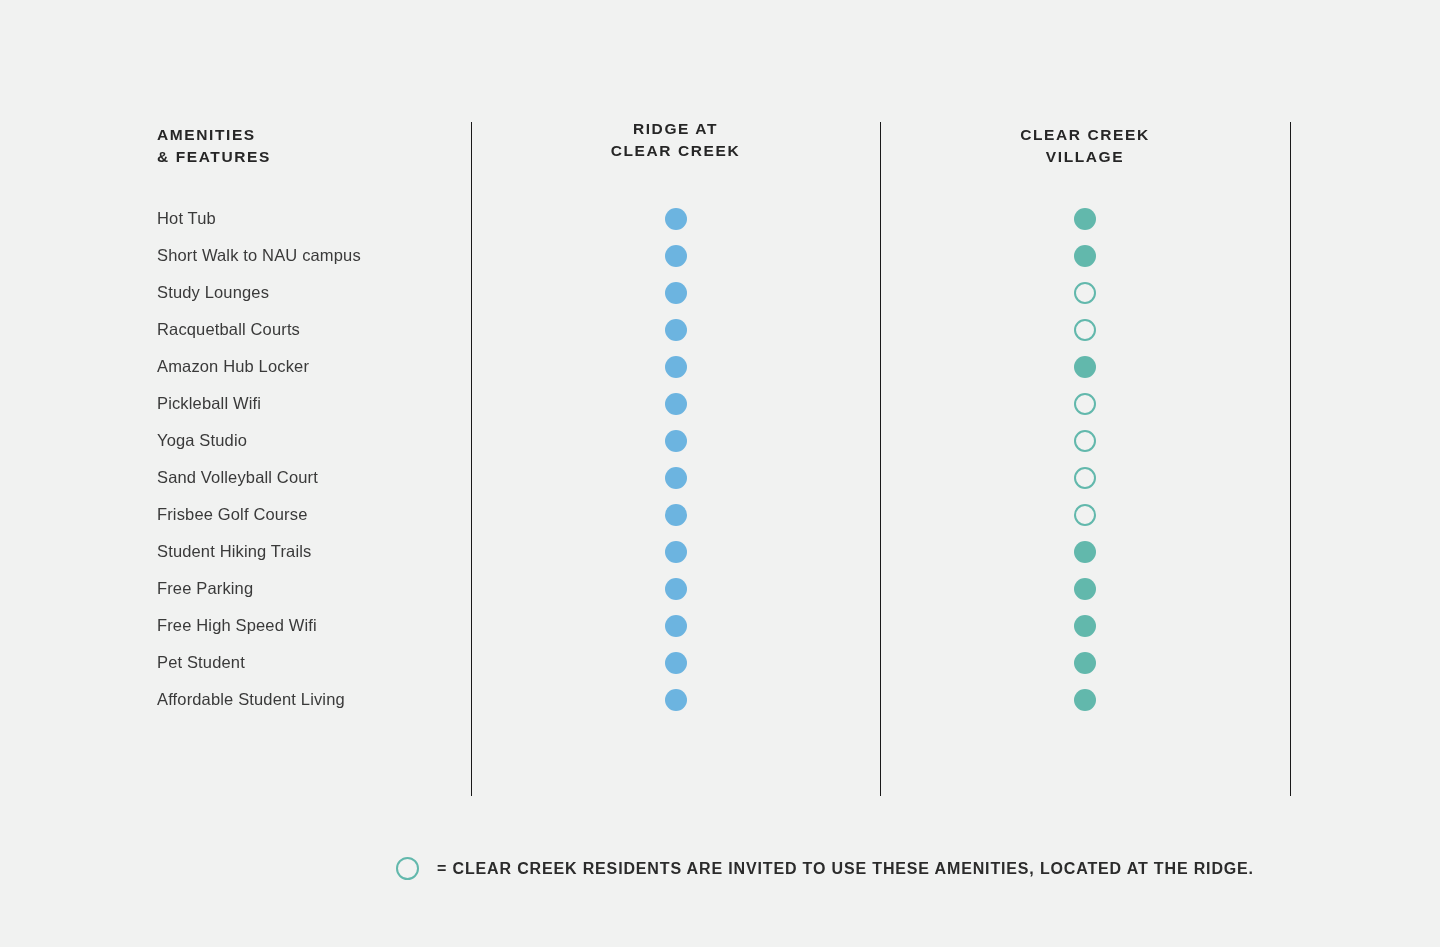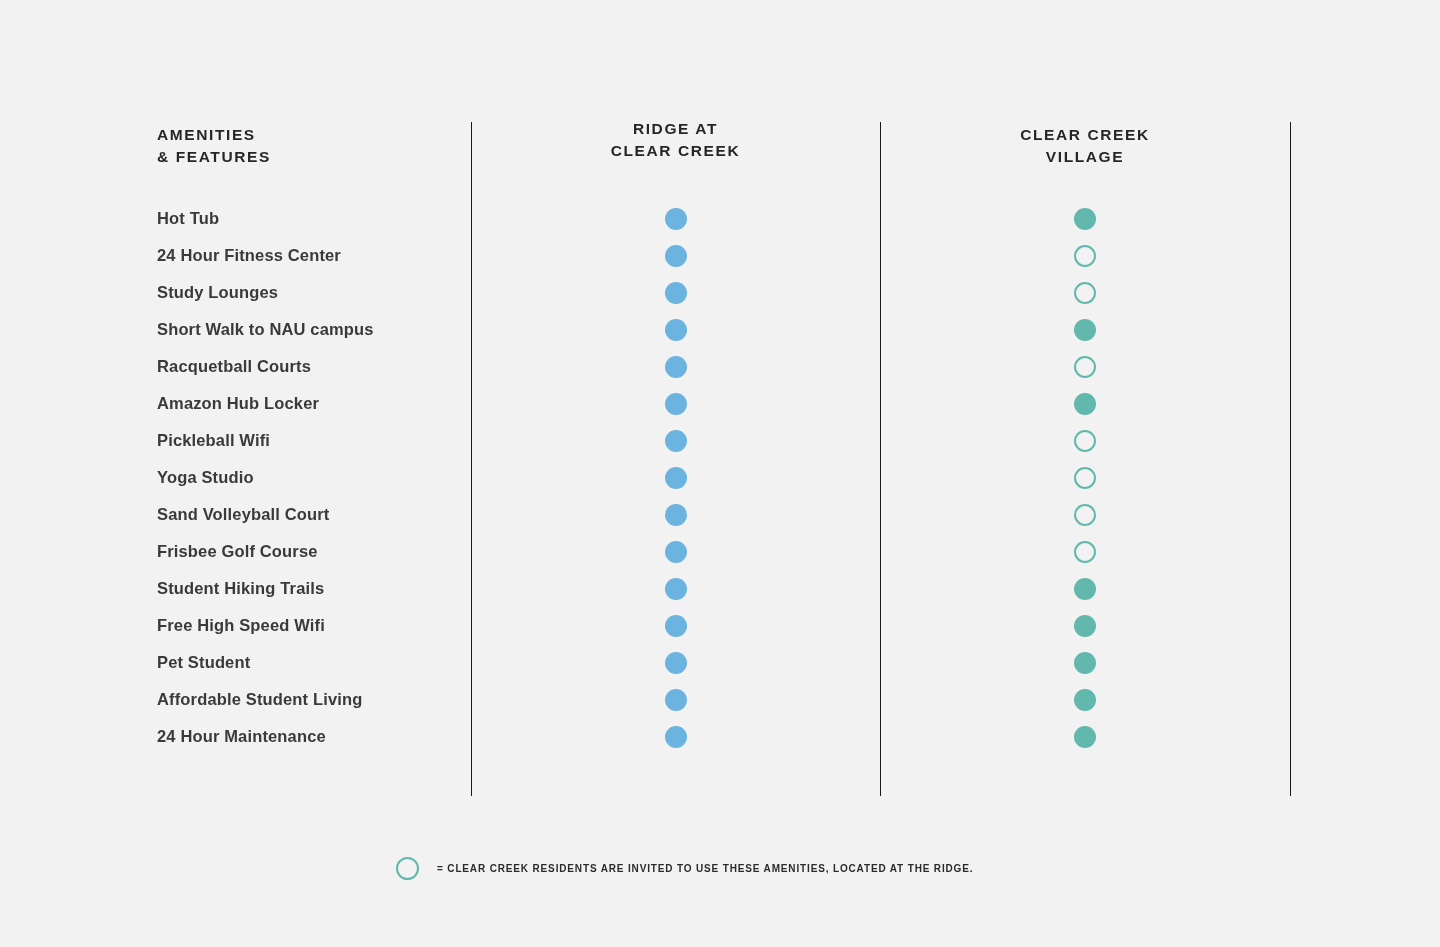--- a/index.html
+++ b/index.html
@@ -77,21 +77,21 @@
     position: relative;
     height: 37px;
   }
   .row-label {
     position: absolute;
     left: 157px;
     top: 0;
     height: 37px;
     line-height: 37px;
     font-size: 16.5px;
-    font-weight: bold;
+    font-weight: normal;
     letter-spacing: 0.15px;
     color: #3A3A3A;
     white-space: nowrap;
   }
   .cell {
     position: absolute;
     top: 0;
     height: 37px;
     display: flex;
     align-items: center;
@@ -124,21 +124,21 @@
   .legend-dot {
     width: 23px;
     height: 23px;
     border-radius: 50%;
     border: 2px solid #62B8AC;
     box-sizing: border-box;
     flex: 0 0 auto;
   }
   .legend-text {
     margin-left: 18px;
-    font-size: 10px;
+    font-size: 16px;
     font-weight: bold;
     letter-spacing: 0.85px;
     color: #2B2B2B;
     text-transform: uppercase;
     white-space: nowrap;
   }
 </style>
 </head>
 <body>
 
@@ -161,47 +161,38 @@
       <div class="row">
         <div class="row-label">Hot Tub</div>
         <div class="cell ridge">
           <span class="dot filled-blue"></span>
         </div>
         <div class="cell village">
           <span class="dot filled-green"></span>
         </div>
       </div>
       <div class="row">
-        <div class="row-label">24 Hour Fitness Center</div>
-        <div class="cell ridge">
-          <span class="dot filled-blue"></span>
-        </div>
-        <div class="cell village">
-          <span class="dot hollow-green"></span>
+        <div class="row-label">Short Walk to NAU campus</div>
+        <div class="cell ridge">
+          <span class="dot filled-blue"></span>
+        </div>
+        <div class="cell village">
+          <span class="dot filled-green"></span>
         </div>
       </div>
       <div class="row">
         <div class="row-label">Study Lounges</div>
         <div class="cell ridge">
           <span class="dot filled-blue"></span>
         </div>
         <div class="cell village">
           <span class="dot hollow-green"></span>
         </div>
       </div>
       <div class="row">
-        <div class="row-label">Short Walk to NAU campus</div>
-        <div class="cell ridge">
-          <span class="dot filled-blue"></span>
-        </div>
-        <div class="cell village">
-          <span class="dot filled-green"></span>
-        </div>
-      </div>
-      <div class="row">
         <div class="row-label">Racquetball Courts</div>
         <div class="cell ridge">
           <span class="dot filled-blue"></span>
         </div>
         <div class="cell village">
           <span class="dot hollow-green"></span>
         </div>
       </div>
       <div class="row">
         <div class="row-label">Amazon Hub Locker</div>
@@ -251,48 +242,48 @@
       <div class="row">
         <div class="row-label">Student Hiking Trails</div>
         <div class="cell ridge">
           <span class="dot filled-blue"></span>
         </div>
         <div class="cell village">
           <span class="dot filled-green"></span>
         </div>
       </div>
       <div class="row">
+        <div class="row-label">Free Parking</div>
+        <div class="cell ridge">
+          <span class="dot filled-blue"></span>
+        </div>
+        <div class="cell village">
+          <span class="dot filled-green"></span>
+        </div>
+      </div>
+      <div class="row">
         <div class="row-label">Free High Speed Wifi</div>
         <div class="cell ridge">
           <span class="dot filled-blue"></span>
         </div>
         <div class="cell village">
           <span class="dot filled-green"></span>
         </div>
       </div>
       <div class="row">
         <div class="row-label">Pet Student</div>
         <div class="cell ridge">
           <span class="dot filled-blue"></span>
         </div>
         <div class="cell village">
           <span class="dot filled-green"></span>
         </div>
       </div>
       <div class="row">
         <div class="row-label">Affordable Student Living</div>
-        <div class="cell ridge">
-          <span class="dot filled-blue"></span>
-        </div>
-        <div class="cell village">
-          <span class="dot filled-green"></span>
-        </div>
-      </div>
-      <div class="row">
-        <div class="row-label">24 Hour Maintenance</div>
         <div class="cell ridge">
           <span class="dot filled-blue"></span>
         </div>
         <div class="cell village">
           <span class="dot filled-green"></span>
         </div>
       </div>
     </div>
 
   <div class="legend">

